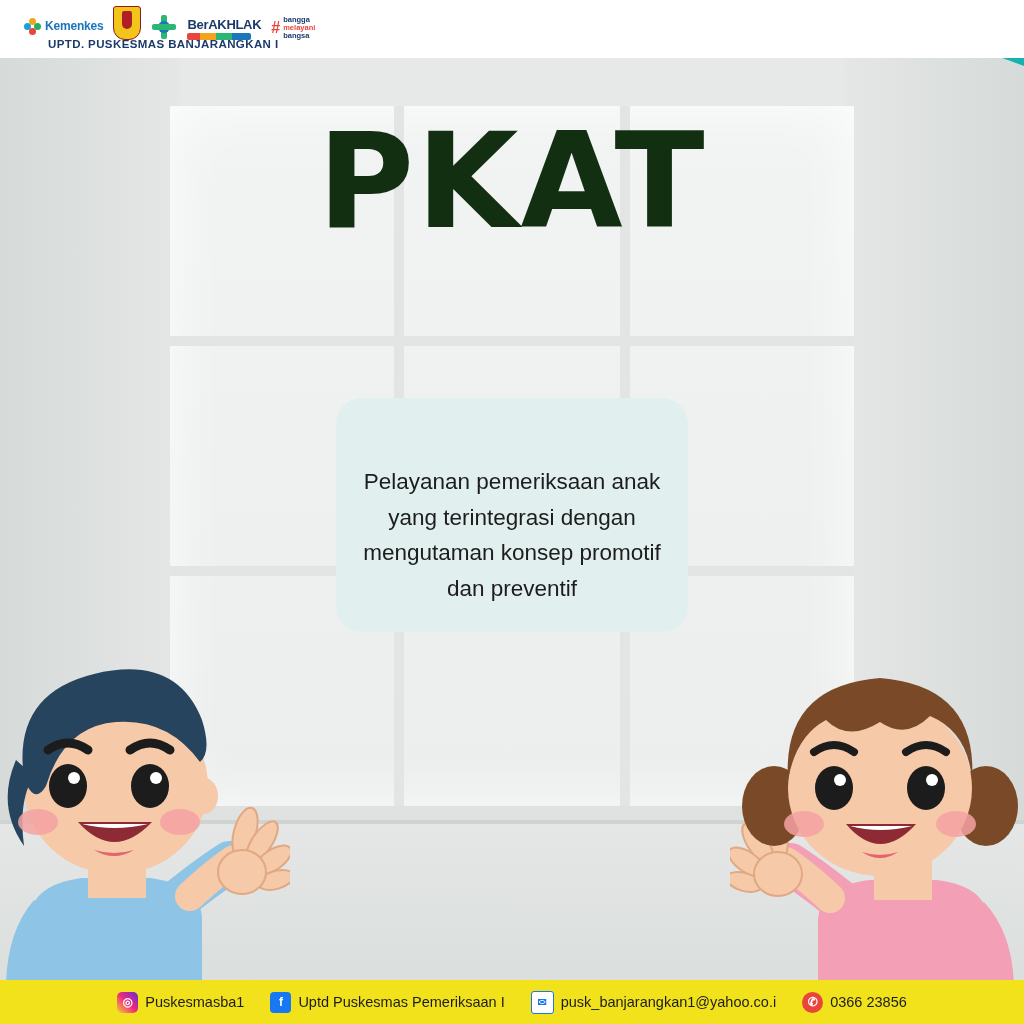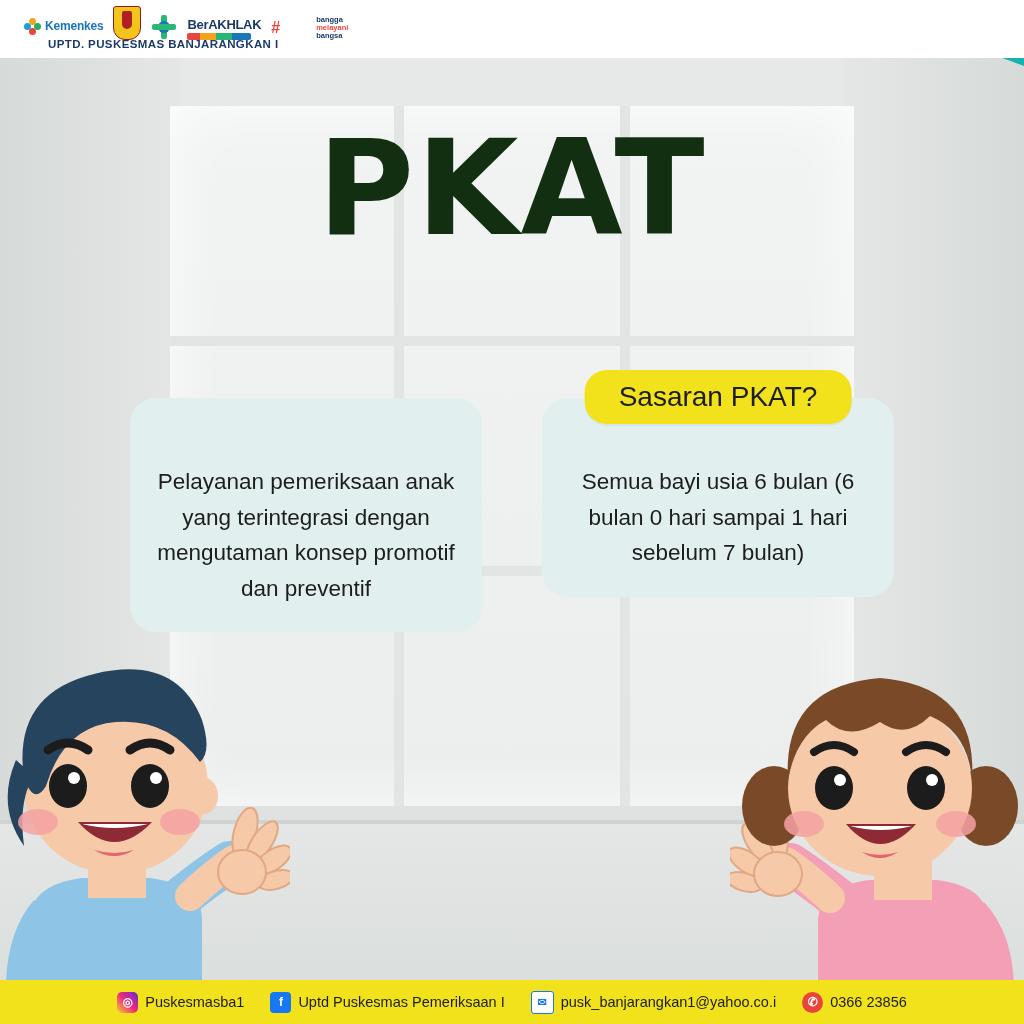--- a/index.html
+++ b/index.html
@@ -122,21 +122,21 @@
     background: linear-gradient(90deg,#e8453c 0 20%, #f4a41c 20% 45%, #2bb673 45% 70%, #1b75bb 70% 100%);
     border-radius: 2px;
   }
   .bangga {
     display: flex; align-items: center; gap: 3px;
   }
   .bangga .hash {
     font-size: 16px; font-weight: bold; color: #e8453c;
   }
   .bangga .lines {
-    display: flex; flex-direction: column; line-height: 1.05; margin-left: 33px;
+    display: flex; flex-direction: column; line-height: 1.05;
   }
   .bangga .lines span {
     font-size: 7.5px; font-weight: bold; color: #1b3a6b;
   }
   .bangga .lines span.mid { color: #e8453c; }
   .puskesmas-name {
     position: absolute;
     top: 38px;
     left: 48px;
     font-size: 11.5px;
@@ -207,21 +207,21 @@
     text-align: center;
     z-index: 12;
   }
   .title-main {
     font-family: "DejaVu Sans", sans-serif;
     font-size: 132px;
     font-weight: bold;
     color: #123011;
     letter-spacing: 2px;
     line-height: 1;
-    margin: 14px;
+    margin: 7px;
   }
   .title-sub {
     margin-top: 8px;
     font-size: 22px;
     color: #2d2d2d;
   }
 
   
   .cards {
     position: absolute;
@@ -374,24 +374,20 @@
   <div class="title-block">
     <div class="title-main">PKAT</div>
   </div>
 
   <div class="cards">
 
     <div class="card card-left">
       <div class="card-body">Pelayanan pemeriksaan anak yang terintegrasi dengan mengutaman konsep promotif dan preventif</div>
     </div>
 
-    <div class="card card-right">
-      <div class="card-badge">Sasaran PKAT?</div>
-      <div class="card-body">Semua bayi usia 6 bulan (6 bulan 0 hari sampai 1 hari sebelum 7 bulan)</div>
-    </div>
 
   </div>
 
   <div class="kid kid-left">
     <svg viewBox="0 0 300 400" width="300" height="400" xmlns="http://www.w3.org/2000/svg">
 
       <path d="M40 400 L40 310 Q40 275 92 268 L160 268 Q212 275 212 310 L212 400 Z" fill="#8ec5e6"></path>
 
       <path d="M44 290 Q18 320 16 372 L52 376 Q52 330 66 306 Z" fill="#8ec5e6"></path>
 

